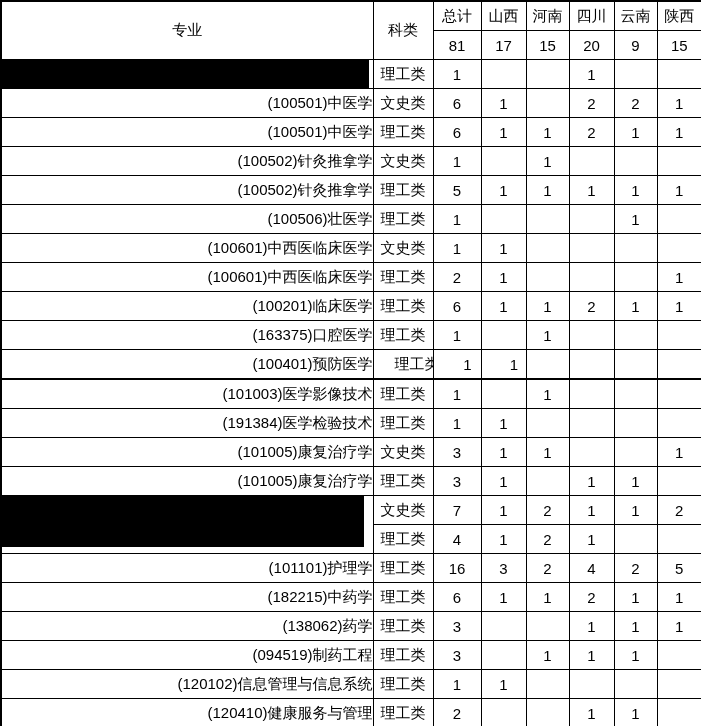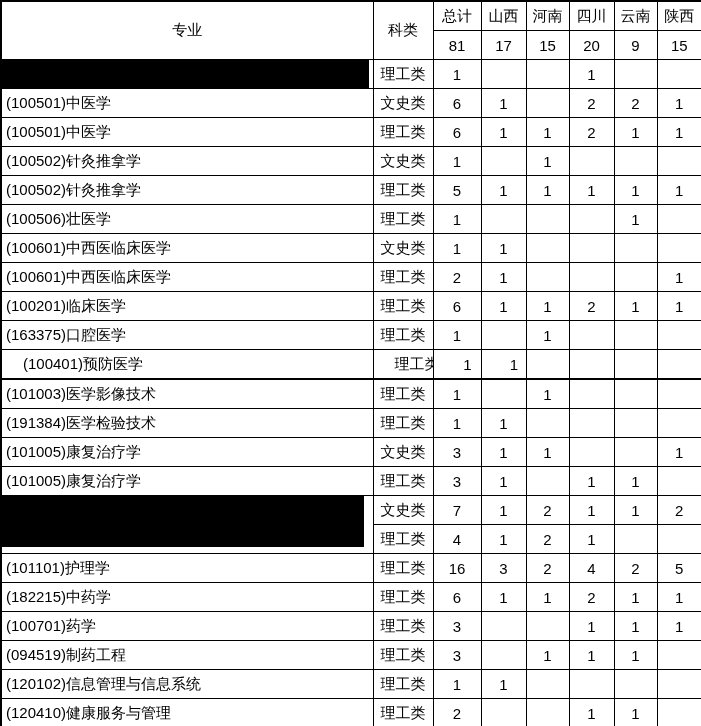--- a/index.html
+++ b/index.html
@@ -21,21 +21,21 @@
     border: 1px solid #000000;
     height: 28px;
     padding: 0;
     text-align: center;
     vertical-align: middle;
     font-weight: normal;
     overflow: hidden;
     white-space: nowrap;
   }
   .plan td.major {
-    text-align: left;
+    text-align: right;
     padding-left: 4px;
   }
   .plan td.redacted {
     background: #000000;
     box-shadow: inset -4px 0 0 #ffffff;
   }
   .plan td.redacted-tall {
     background: #000000;
     box-shadow: inset -9px 0 0 #ffffff, inset 0 -6px 0 #ffffff;
   }
@@ -266,21 +266,21 @@
         <td class="major">(182215)中药学</td>
         <td>理工类</td>
         <td>6</td>
         <td>1</td>
         <td>1</td>
         <td>2</td>
         <td>1</td>
         <td>1</td>
       </tr>
       <tr>
-        <td class="major">(100701)药学</td>
+        <td class="major">(138062)药学</td>
         <td>理工类</td>
         <td>3</td>
         <td></td>
         <td></td>
         <td>1</td>
         <td>1</td>
         <td>1</td>
       </tr>
       <tr>
         <td class="major">(094519)制药工程</td>

